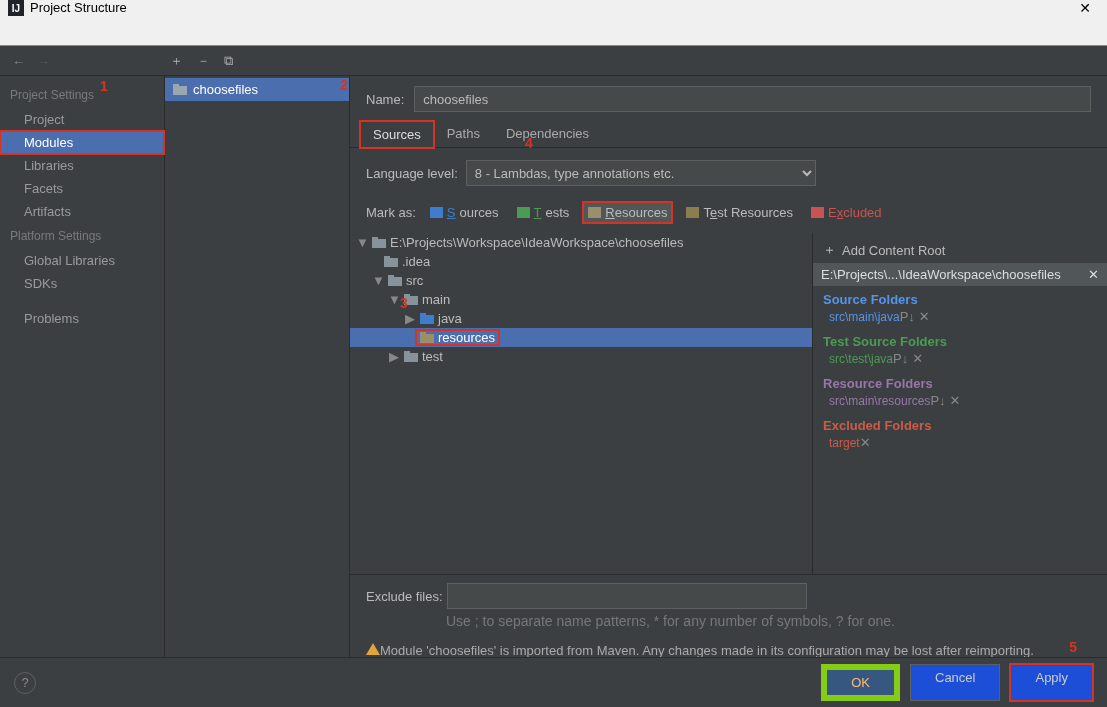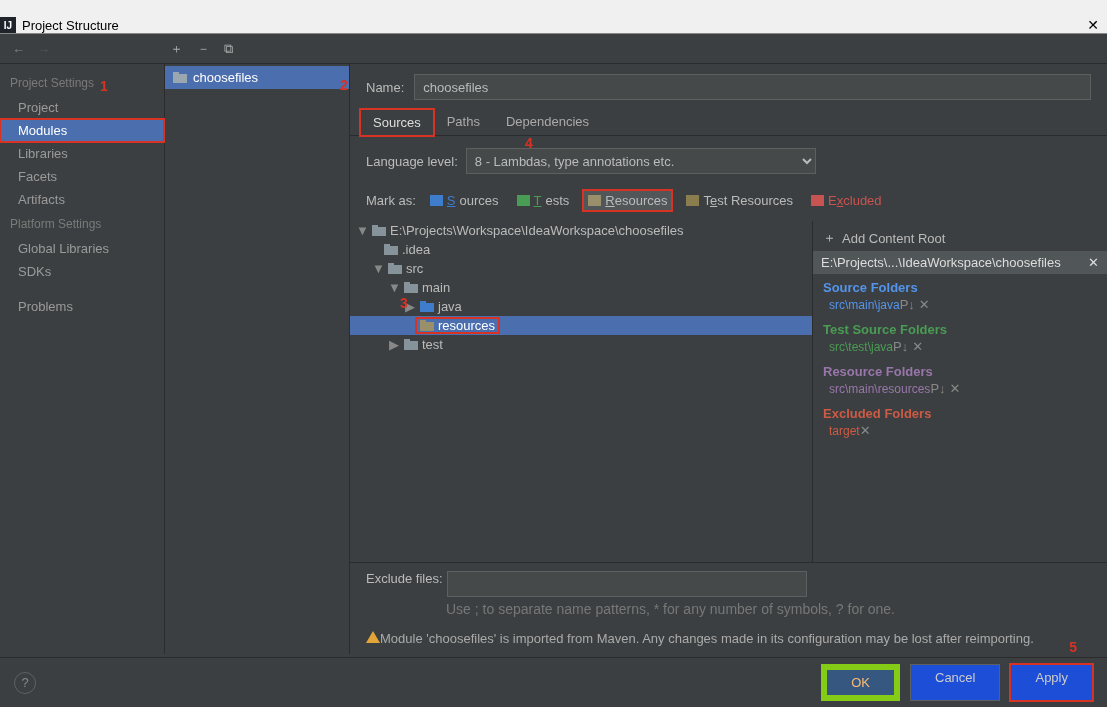--- a/index.html
+++ b/index.html
@@ -1,30 +1,30 @@
 <!DOCTYPE html>
 <html><head>
 <meta charset="utf-8">
 <style>
 *{box-sizing:border-box;margin:0;padding:0;font-family:"Segoe UI",Arial,sans-serif;font-size:13px;user-select:none}
 body{background:#3c3f41;color:#bbbbbb;width:1107px;height:707px;overflow:hidden;position:relative}
 
-.titlebar{height:34px;background:#f0f0f0;color:#000;display:flex;align-items:flex-end;padding:0 0;border-bottom:1px solid #888}
+.titlebar{height:46px;background:#f0f0f0;color:#000;display:flex;align-items:flex-start;padding:0 8px;border-bottom:1px solid #888}
 .titlebar .ic{width:16px;height:16px;background:#21232b;margin-right:6px;display:flex;align-items:center;justify-content:center;color:#fff;font-size:10px;font-weight:bold}
 .titlebar .t{flex:1}
 .titlebar .x{font-size:14px;padding:0 8px;cursor:pointer}
 
 .navbar{height:30px;background:#3c3f41;border-bottom:1px solid #2b2b2b;display:flex;align-items:center}
 .navbar .arrows{width:160px;display:flex;align-items:center;padding-left:12px;gap:12px;color:#888}
 .navbar .mid{display:flex;align-items:center;gap:14px;padding-left:10px;color:#aaa}
 
 .cols{display:flex;height:590px}
 .leftcol{width:165px;background:#3c3f41;border-right:1px solid #2b2b2b;padding-top:6px}
 .leftcol .hdr{color:#7a7a7a;font-size:12px;padding:6px 10px}
-.leftcol .item{padding:4px 18px;color:#9a9a9a;cursor:pointer}
+.leftcol .item{padding:4px 24px;color:#9a9a9a;cursor:pointer}
 .leftcol .item.sel{background:#4b6eaf;color:#fff}
 .redbox{outline:2px solid #d63324;outline-offset:-1px}
 .num{position:absolute;color:#d63324;font-weight:bold;font-size:14px}
 .midcol{width:185px;background:#3c3f41;border-right:1px solid #2b2b2b}
 .module-row{display:flex;align-items:center;gap:6px;background:#4b6eaf;color:#fff;padding:4px 8px;margin-top:2px}
 .rightcol{flex:1;background:#3c3f41;display:flex;flex-direction:column}
 
 .namerow{display:flex;align-items:center;padding:10px 16px 8px;gap:10px}
 .namerow input{flex:1;background:#45494a;border:1px solid #5e6060;color:#bbb;padding:4px 8px;height:26px}
 
@@ -50,21 +50,21 @@
 .rootpanel .cat{padding:6px 10px 0;font-weight:bold}
 .rootpanel .entry{padding:2px 10px 4px 16px;display:flex;align-items:center;color:inherit}
 .rootpanel .sf{color:#5394ec}
 .rootpanel .tf{color:#499c54}
 .rootpanel .rf{color:#9876aa}
 .rootpanel .ef{color:#cc5b45}
 .rootpanel .sub{font-size:12px}
 .rootpanel .icons{color:#888;font-size:11px;display:flex;gap:4px}
 
 .excluderow{border-top:1px solid #2b2b2b;padding:8px 16px 6px}
-.excluderow .r1{display:flex;align-items:flex-start;gap:4px}
+.excluderow .r1{display:flex;align-items:center;gap:4px}
 .excluderow input{width:360px;background:#45494a;border:1px solid #5e6060;color:#bbb;padding:4px 8px;height:26px}
 .excluderow .hint{color:#777;font-size:14px;padding:4px 0 0 80px}
 
 .warnrow{padding:8px 16px;color:#aaa;display:flex;}
 .warn-ic{width:0;height:0;border-left:7px solid transparent;border-right:7px solid transparent;border-bottom:12px solid #e2a53a;position:relative}
 
 .footer{position:absolute;bottom:0;left:0;right:0;height:50px;background:#3c3f41;border-top:1px solid #2b2b2b;display:flex;align-items:center;justify-content:space-between;padding:0 14px}
 .footer .help{width:22px;height:22px;border:1px solid #5e6060;border-radius:50%;display:flex;align-items:center;justify-content:center;color:#888;cursor:pointer}
 .footer .btns{display:flex;gap:10px}
 .btn{padding:5px 24px;background:#1d4ed8;border:1px solid #5e6060;color:#ccc;cursor:pointer}

